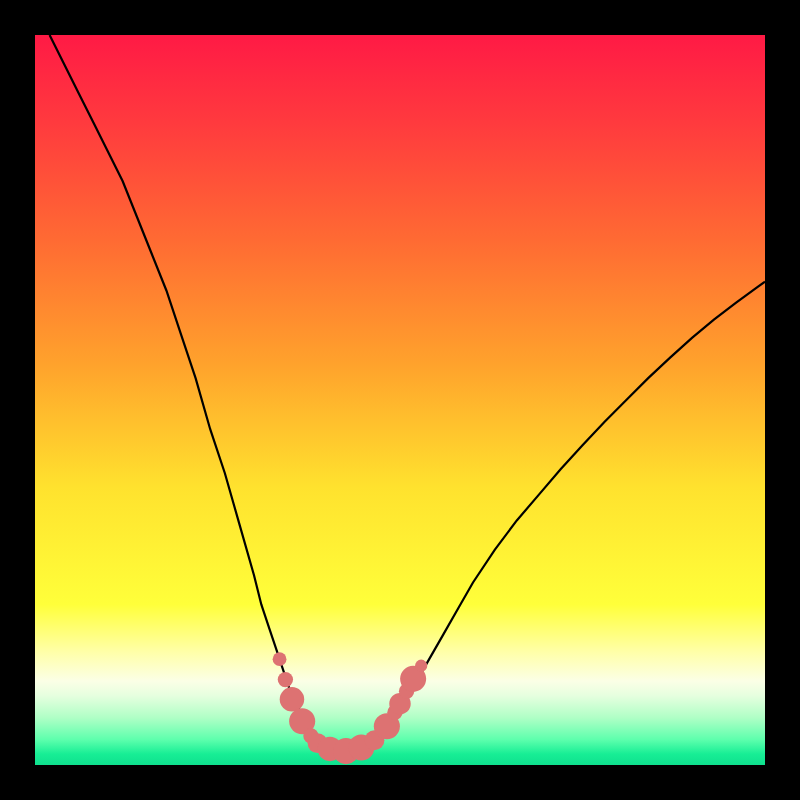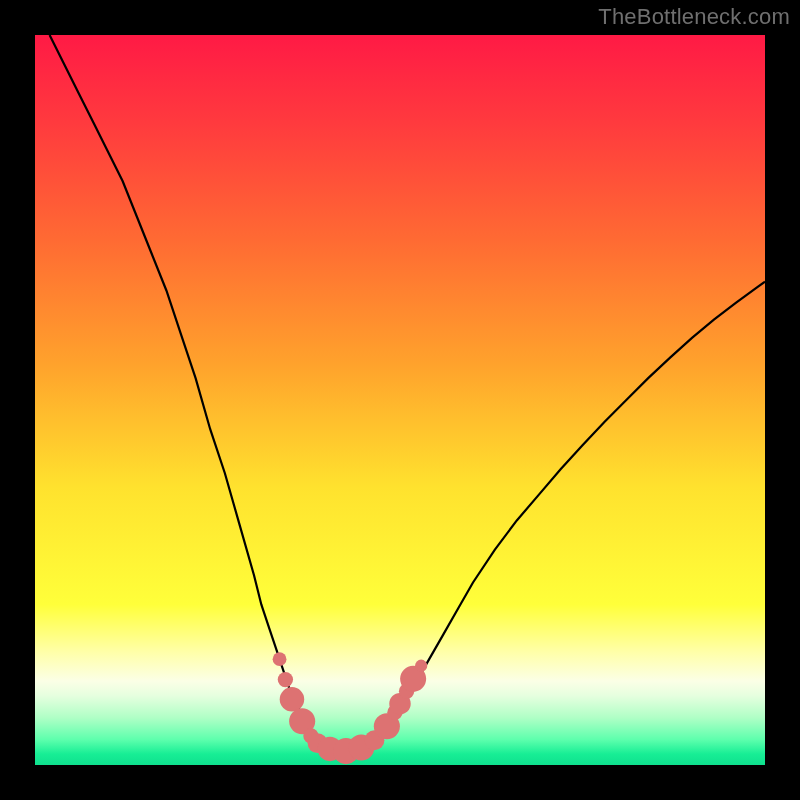--- a/index.html
+++ b/index.html
@@ -38,21 +38,20 @@
   }
   svg {
     display: block;
   }
 </style>
 </head>
 <body>
 
 <div class="frame">
 
-  <div class="attribution">TheBottleneck.com</div>
 
   <div class="plot-wrap">
     <svg id="plot-svg" width="730" height="730" viewBox="0 0 730 730">
       <defs>
         <linearGradient id="bg-grad" x1="0" y1="0" x2="0" y2="1">
             <stop offset="0%" stop-color="#ff1a45"></stop>
             <stop offset="12%" stop-color="#ff3a3e"></stop>
             <stop offset="28.000000000000004%" stop-color="#ff6a33"></stop>
             <stop offset="45%" stop-color="#ffa22c"></stop>
             <stop offset="62%" stop-color="#ffe22e"></stop>

